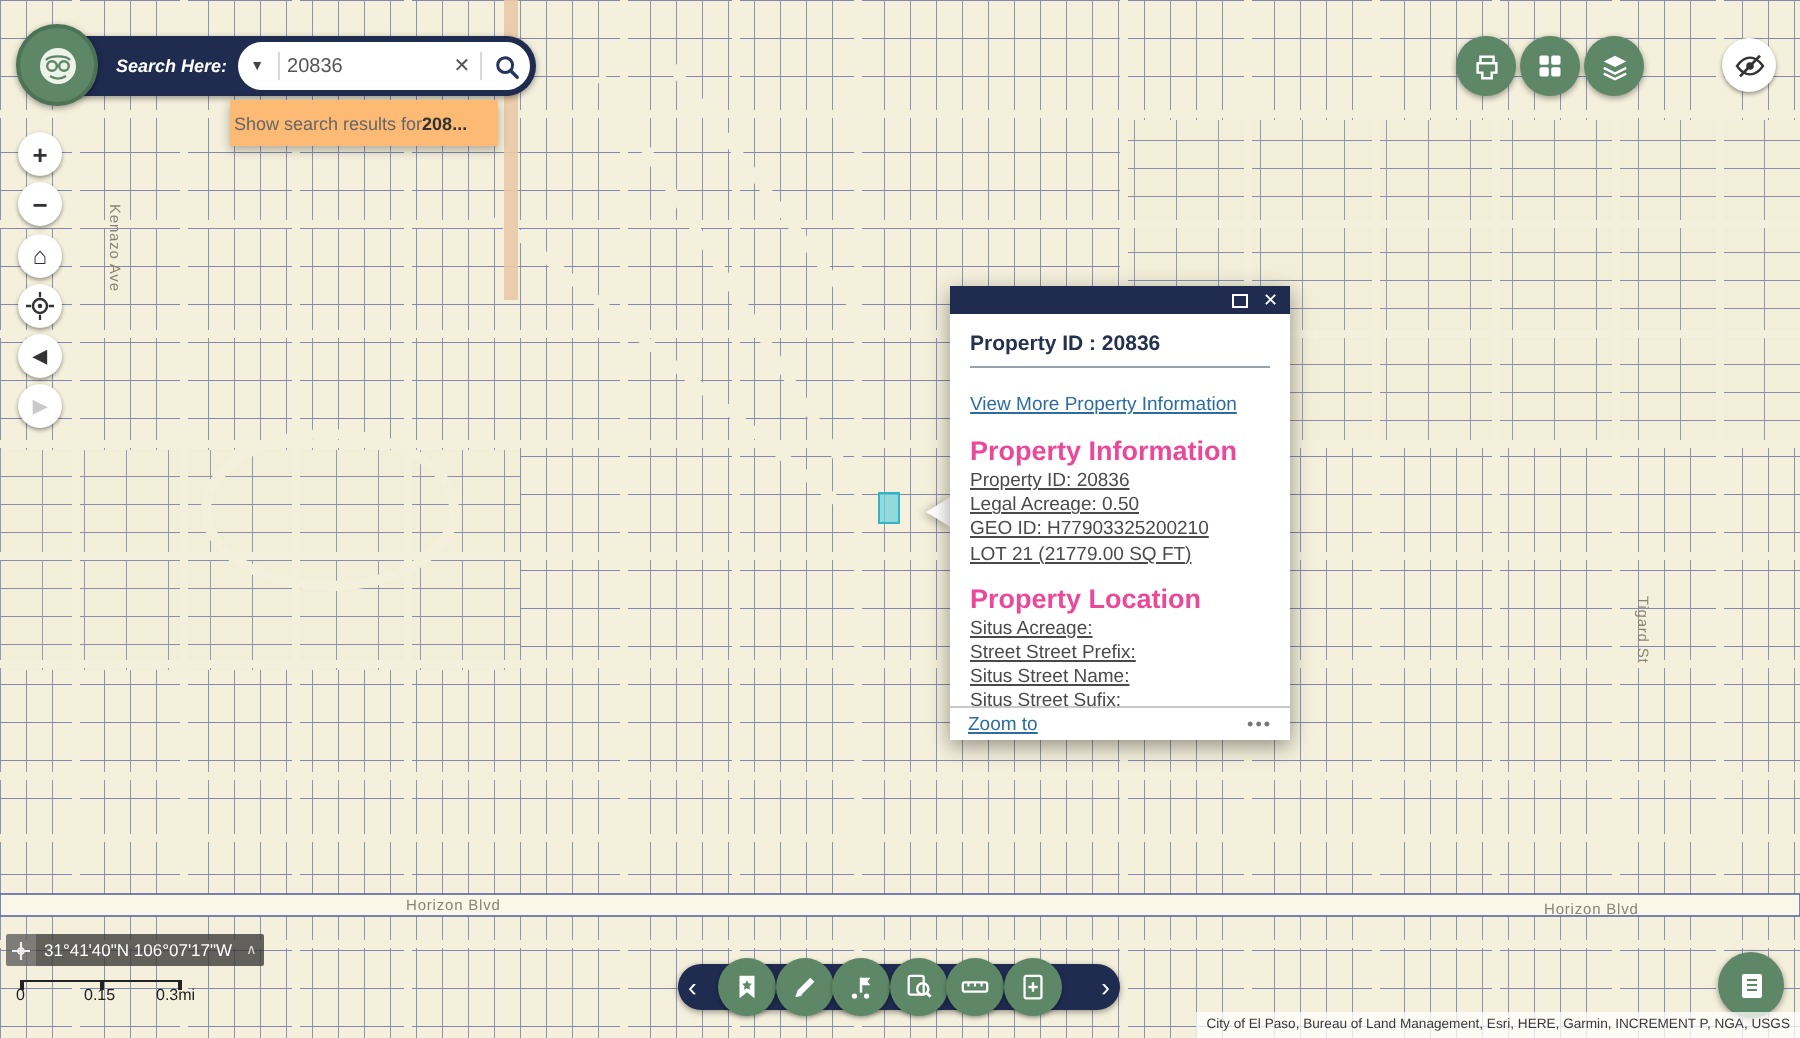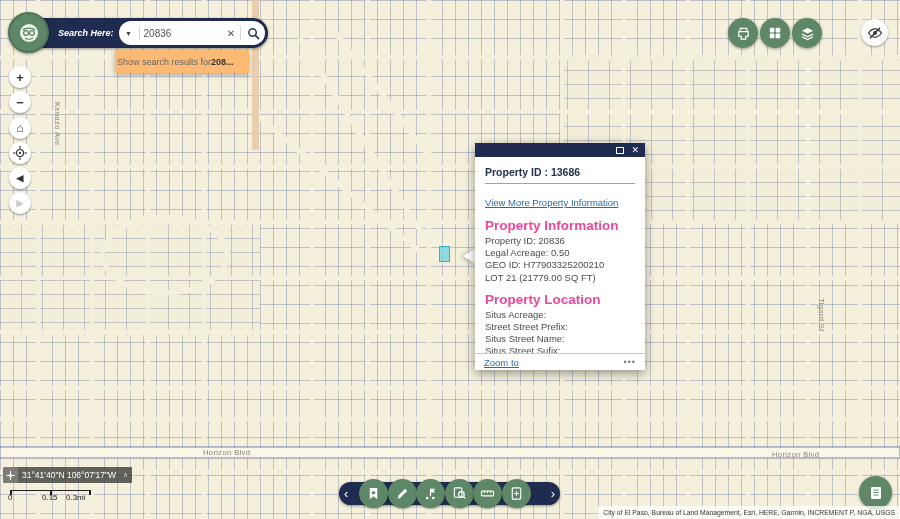--- a/index.html
+++ b/index.html
@@ -51,21 +51,21 @@
         filter:drop-shadow(-2px 1px 2px rgba(0,0,0,.25));}
   .pp-titlebar{height:14px;background:#1f2c50;display:flex;align-items:center;justify-content:flex-end;
         gap:7px;padding:0 6px;}
   .pp-max{width:8px;height:7px;border:1.3px solid #fff;cursor:pointer;}
   .pp-close{color:#fff;font-size:9px;line-height:1;cursor:pointer;}
   .pp-body{padding:6px 10px 0 10px;}
   .pp-title{font-size:10.5px;font-weight:bold;color:#24324f;margin:3px 0 5px;}
   .pp-hr{border:0;border-top:1px solid #9aa0ad;margin:0 0 8px;}
   .pp-link{font-size:9.5px;color:#2d6ca2;text-decoration:underline;cursor:pointer;display:inline-block;}
   .pp-h{font-size:13.5px;color:#ec4899;font-weight:bold;margin:8px 0 2px;}
-  .pp-line{font-size:9.5px;color:#4a4a4a;line-height:12.2px;}
+  .pp-line{font-size:9.5px;color:#4a4a4a;line-height:12.2px;text-decoration:underline;}
   .pp-footer{position:absolute;left:0;right:0;bottom:0;height:17px;background:#fff;border-top:1px solid #c9c9c9;
         display:flex;align-items:center;justify-content:space-between;padding:0 9px;}
   .pp-zoomto{font-size:9.5px;color:#2d6ca2;text-decoration:underline;cursor:pointer;}
   .pp-more{font-size:9px;color:#777;letter-spacing:1px;cursor:pointer;}
 
   
   .coords{position:absolute;left:3px;top:467px;height:16px;background:rgba(55,55,55,.78);color:#fff;
         display:flex;align-items:center;font-size:8.5px;padding-right:2px;border-radius:1px;}
   .coords-ico{width:15px;height:16px;background:rgba(255,255,255,.18);display:flex;align-items:center;
         justify-content:center;margin-right:4px;cursor:pointer;}
@@ -246,21 +246,21 @@
     </span>
     </div>
 
   <div class="popup-tail"></div>
   <div class="popup">
     <div class="pp-titlebar">
       <span class="pp-max"></span>
       <span class="pp-close">✕</span>
     </div>
     <div class="pp-body">
-      <div class="pp-title">Property ID : 13686</div>
+      <div class="pp-title">Property ID : 20836</div>
       <hr class="pp-hr">
       <span class="pp-link">View More Property Information</span>
       <div class="pp-h">Property Information</div>
       <div class="pp-line">Property ID: 20836</div>
       <div class="pp-line">Legal Acreage: 0.50</div>
       <div class="pp-line">GEO ID: H77903325200210</div>
       <div class="pp-line">LOT 21 (21779.00 SQ FT)</div>
       <div class="pp-h">Property Location</div>
       <div class="pp-line">Situs Acreage:</div>
       <div class="pp-line">Street Street Prefix:</div>
@@ -287,21 +287,21 @@
   </div>
 
 
   <div class="scalebar">
     <div class="bar"></div>
     <div class="tick" style="left:0;"></div>
     <div class="tick" style="left:40px;"></div>
     <div class="tick" style="left:79px;"></div>
     <span style="left:-2px;">0</span>
     <span style="left:32px;">0.15</span>
-    <span style="left:56px;">0.3mi</span>
+    <span style="left:68px;">0.3mi</span>
   </div>
 
   <div class="toolbar">
     <span class="tb-chev" style="left:1px;">‹</span>
     <span class="tb-chev" style="right:1px;">›</span>
     <div class="tb-btn" style="left:20px;">
       <span>
         <svg width="15" height="15" viewBox="0 0 16 16">
             <path d="M4 2h8v12l-4-3.2L4 14z" fill="#fff"></path>
             <path d="M8 4.4l.8 1.6 1.8.3-1.3 1.3.3 1.8L8 8.6l-1.6.8.3-1.8-1.3-1.3 1.8-.3z" fill="#5d8766"></path>

